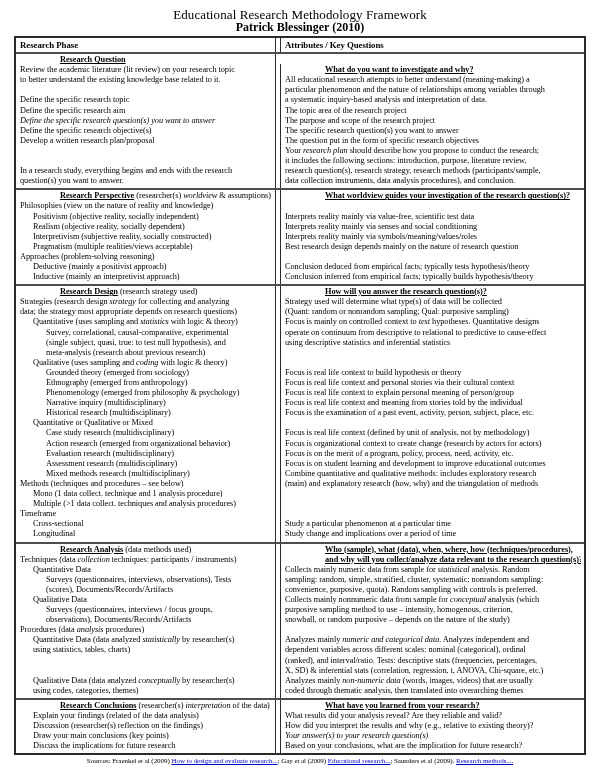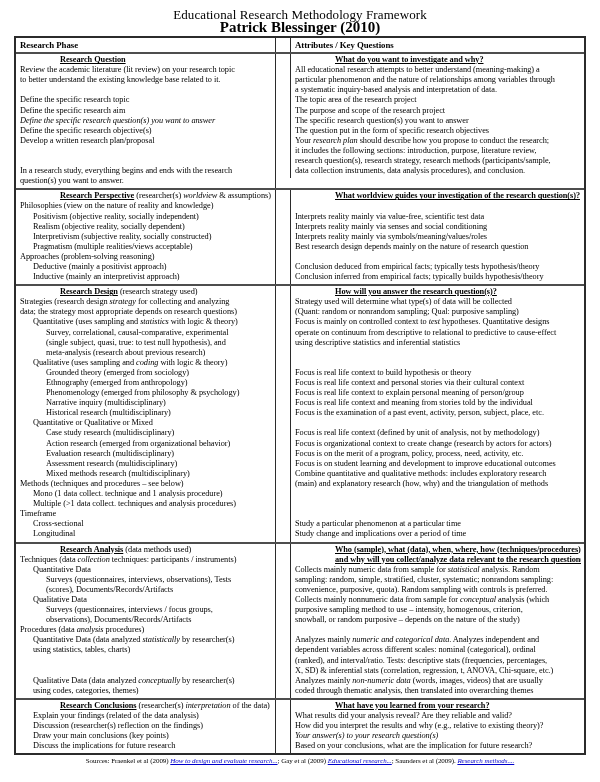--- a/index.html
+++ b/index.html
@@ -2,43 +2,43 @@
 <html><head>
 <meta charset="utf-8">
 <style>
   html,body{margin:0;padding:0;}
   body{
     width:600px;height:782px;background:#ffffff;color:#000;
     font-family:"Liberation Serif","DejaVu Serif",serif;
     overflow:hidden;position:relative;
   }
   .title{ text-align:center;font-weight:normal;font-size:13px;line-height:12px;margin-top:9px;letter-spacing:.1px;}
-  .subtitle{text-align:center;font-weight:bold;font-size:15px;line-height:12px;}
+  .subtitle{text-align:center;font-weight:bold;font-size:12px;line-height:12px;}
   .frame{
     margin:3px 14px 0 14px;
     border:2px solid #2b2b2b;
     background:#fff;
   }
-  .row{display:flex;align-items:flex-start;gap:10px;}
+  .row{display:flex;align-items:flex-end;}
   .header-row{font-weight:bold;}
   .header-row .cell{font-size:8.8px;padding-top:2px;padding-bottom:2px;}
   .section{border-top:2px solid #4d4d4d;}
   .cell{box-sizing:border-box;padding:1px 3px 2px 4px;}
   .cell-left{width:260px;flex:0 0 260px;border-right:1px solid #2b2b2b;}
   .cell-right{flex:1;border-left:1px solid #2b2b2b;margin-left:4px;min-width:0;}
   .line{
     font-size:8.3px;line-height:10.1px;white-space:nowrap;overflow:hidden;
     letter-spacing:-0.05px;
   }
   .ind1{padding-left:13px;}
   .ind2{padding-left:26px;}
   .b{font-weight:bold;padding-left:40px;}
   .u{text-decoration:underline;}
   .it{font-style:italic;}
-  .lk{color:#0000CC;font-style:italic;text-decoration:underline;cursor:pointer;}
+  .lk{color:#0000CC;text-decoration:underline;cursor:pointer;}
   .footer{
     text-align:center;font-size:7px;line-height:9px;margin-top:2px;
     white-space:nowrap;letter-spacing:-0.05px;
   }
 </style>
 </head>
 <body>
 
 <div class="page">
   <div class="title">Educational Research Methodology Framework</div>

